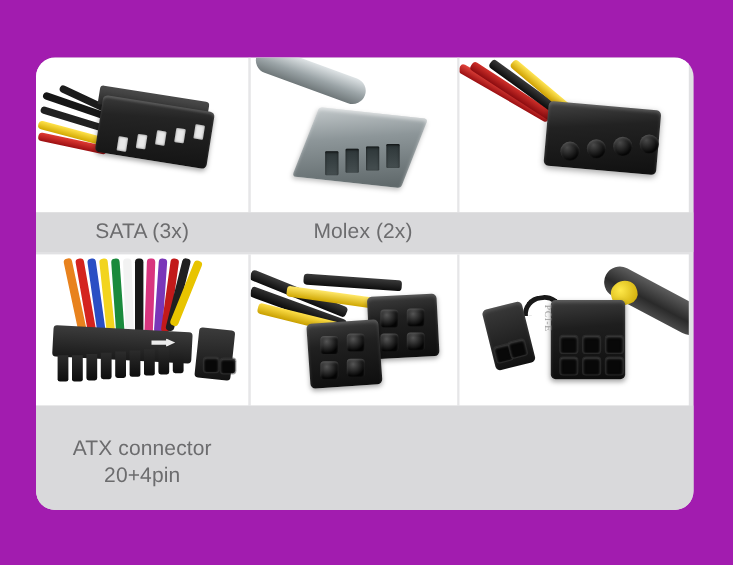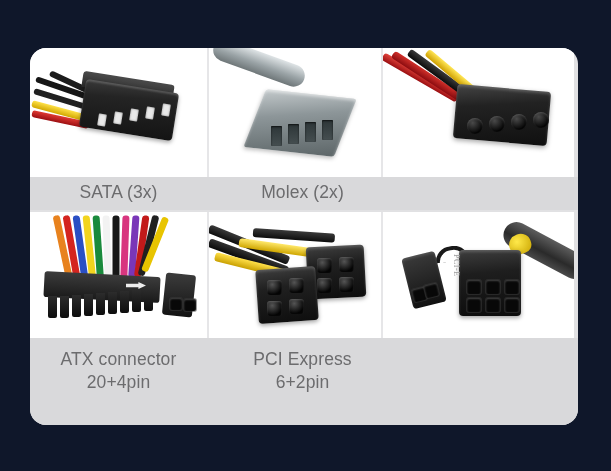--- a/index.html
+++ b/index.html
@@ -2,21 +2,21 @@
 <html><head>
 <meta charset="utf-8">
 <style>
   * { box-sizing: border-box; margin: 0; padding: 0; }
   html, body {
     width: 611px; height: 471px;
     background: #fdfdfd;
     font-family: "Liberation Sans", sans-serif;
     overflow: hidden;
   }
-  #root { position: relative; width: 611px; height: 471px; background: #0f172a; }
+  #root { position: relative; width: 611px; height: 471px; background: #a21caf; }
 
   .panel {
     position: absolute;
     left: 30px; top: 48px;
     width: 548px; height: 377px;
     background: #e1e1e3;
     border-radius: 16px;
     overflow: hidden;
   }
 
@@ -52,21 +52,21 @@
     align-items: flex-start;
     justify-content: center;
     text-align: center;
     color: #6c6c6e;
     font-size: 17.5px;
     line-height: 22px;
     letter-spacing: 0.1px;
     padding-top: 4px;
     white-space: pre-line;
   }
-  .row-2 .label { padding-top: 10px; font-size: 17.5px; line-height: 23px; }
+  .row-2 .label { padding-top: 24px; font-size: 17.5px; line-height: 23px; }
   .label.c0 { width: 177px; }
   .label.c1 { width: 180px; }
   .label.c2 { width: 191px; text-align: center; }
 
   
   .art { position: absolute; inset: 0; }
 
   .wire { position: absolute; border-radius: 3px; transform-origin: left center; }
   .hole { position: absolute; background: #080808; border-radius: 2px;
           box-shadow: inset 0 1px 2px rgba(120,120,120,.55), 0 0 0 1px rgba(60,60,60,.5); }
@@ -308,19 +308,17 @@
             <div class="hole" style="left:84px;top:86px;width:14px;height:14px;"></div>
             <div class="hole" style="left:103px;top:86px;width:14px;height:14px;"></div>
             <div class="hole" style="left:122px;top:86px;width:14px;height:14px;"></div>
           </div>
         </div>
       </div>
 
       <div class="labelbar">
         <div class="label c0">ATX connector
 20+4pin</div>
-        <div class="label c2">PCI Express
-6+2pin</div>
       </div>
     </div>
 
   </div>
 </div>
 
 </body></html>

